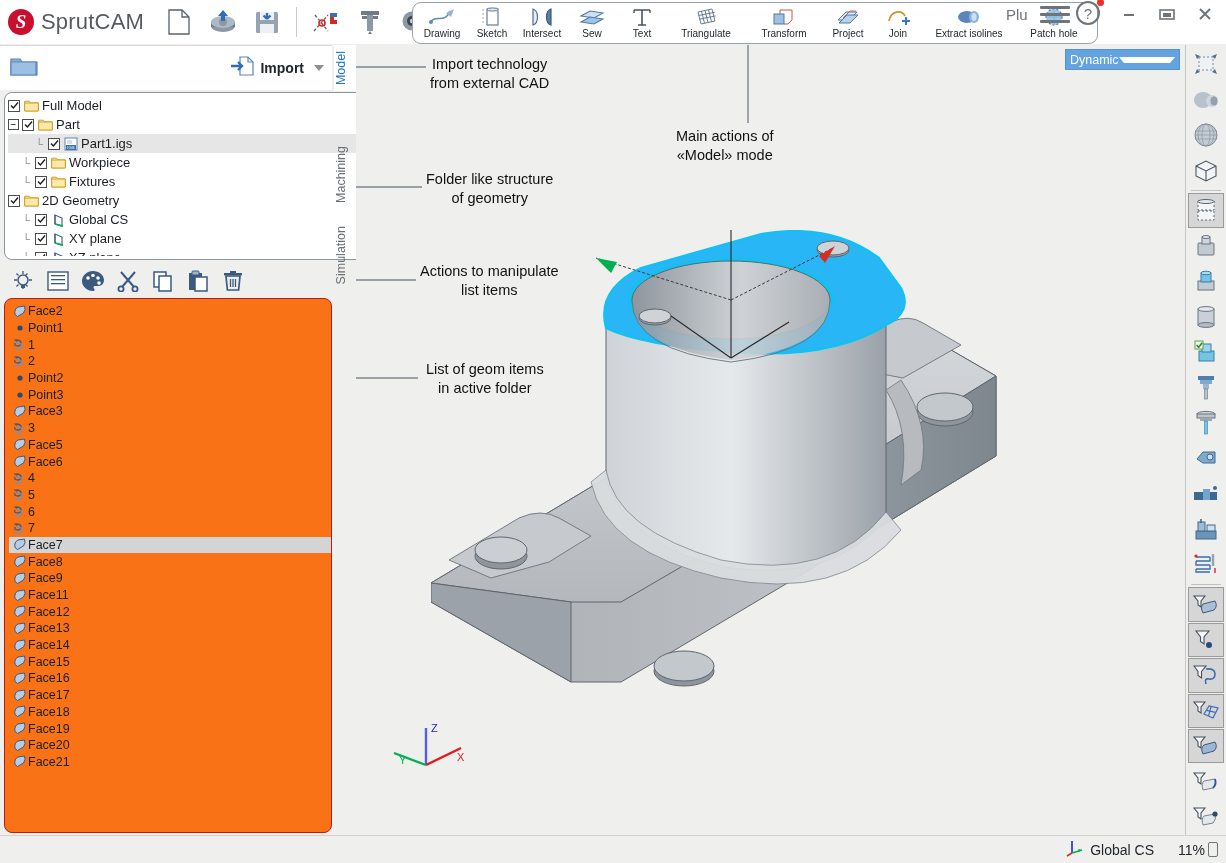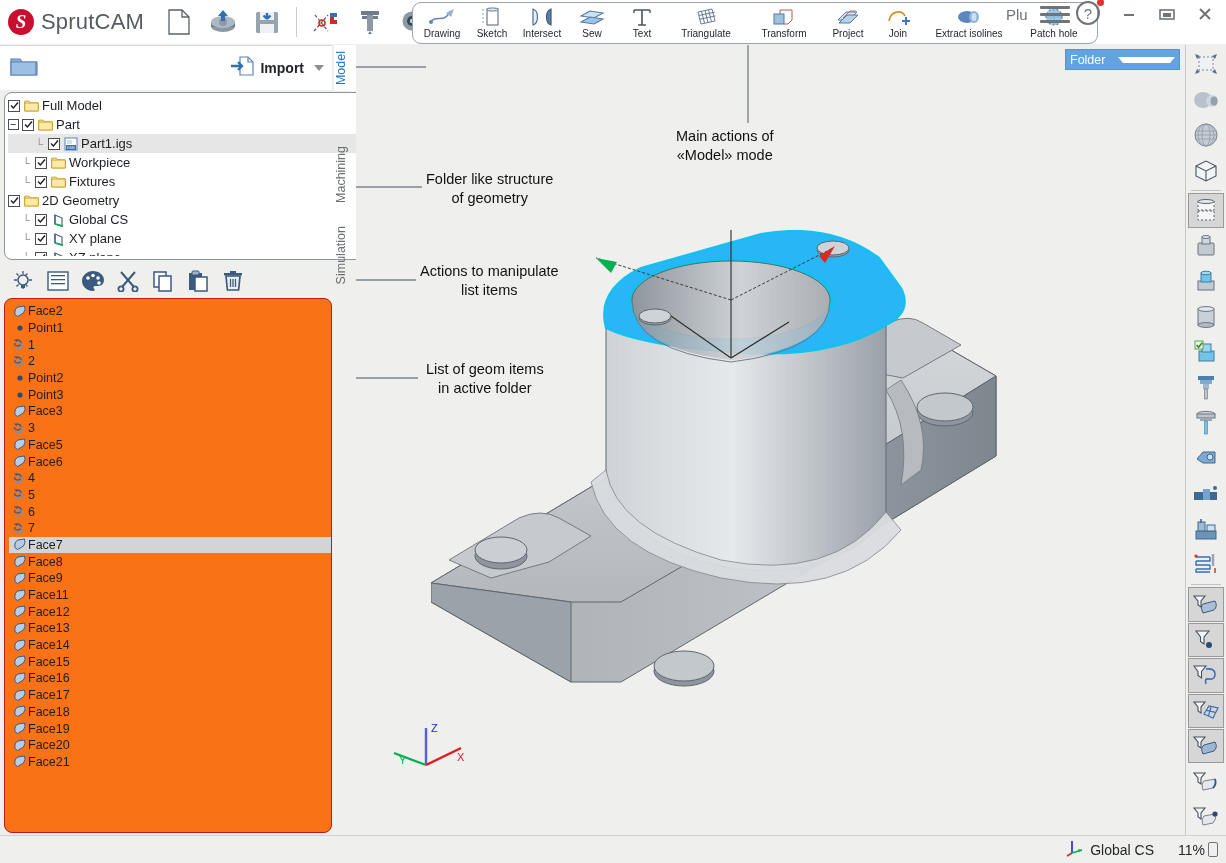--- a/index.html
+++ b/index.html
@@ -858,41 +858,43 @@
 
   <div class="vtabs" id="vtabs">
       <div class="vtab active" style="top: 0px;">Model</div>
       <div class="vtab" style="top: 95px;">Machining</div>
       <div class="vtab" style="top: 175px;">Simulation</div>
     </div>
 
   <div class="viewport">
 
     <div class="dyn-select">
-      <span>Folder</span>
+      <span>Dynamic</span>
       <span class="dyn-caret"></span>
     </div>
 
     <svg width="870" height="790" style="position:absolute;left:0;top:0;pointer-events:none">
       <g stroke="#7d868e" stroke-width="1.4" fill="none">
 
         <path d="M70 22 L-20 22"></path>
           <path d="M-14 18 L-22 22 L-14 26" fill="#7d868e" stroke="none"></path>
 
         <path d="M392 0 L392 78"></path>
 
         <path d="M66 142 L-22 142"></path>
 
         <path d="M60 235 L-98 235"></path>
           <path d="M-92 231 L-100 235 L-92 239" fill="#7d868e" stroke="none"></path>
 
         <path d="M62 333 L-22 333"></path>
       </g>
     </svg>
 
+    <div class="callout" style="left:74px; top:10px;">Import technology
+from external CAD</div>
     <div class="callout" style="left:320px; top:82px;">Main actions of
 «Model» mode</div>
     <div class="callout" style="left:70px; top:125px;">Folder like structure
 of geometry</div>
     <div class="callout" style="left:64px; top:217px;">Actions to manipulate
 list items</div>
     <div class="callout" style="left:70px; top:315px;">List of geom items
 in active folder</div>
 
     <svg width="700" height="640" style="position:absolute;left:75px;top:185px">

